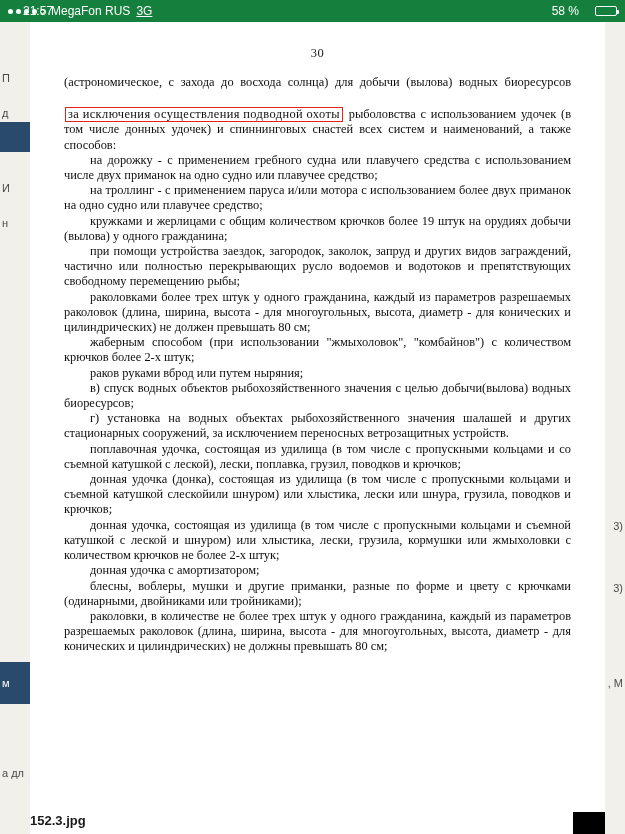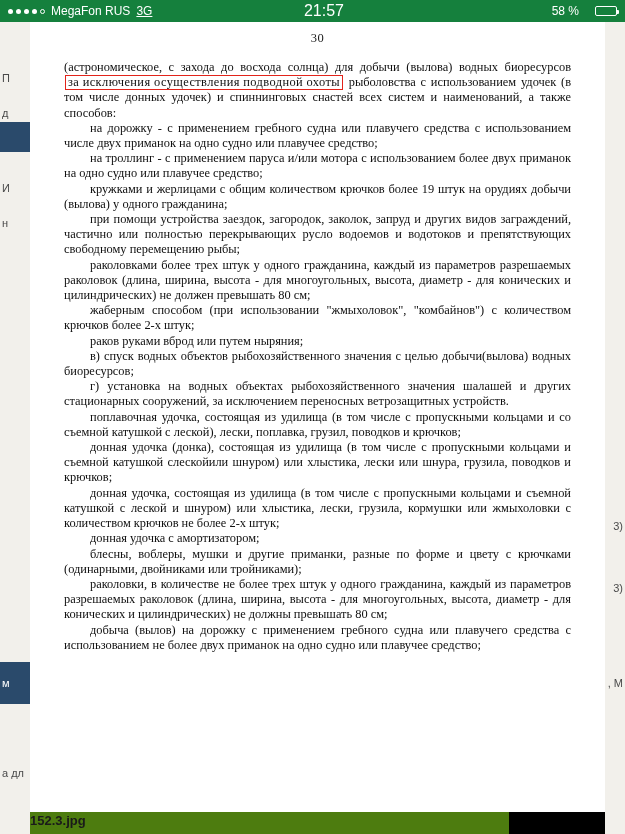--- a/index.html
+++ b/index.html
@@ -45,22 +45,21 @@
   .dot.hollow {
     background: transparent;
     border: 1px solid #fff;
     width: 3px; height: 3px;
   }
   .sb-carrier { margin-right: 6px; font-size: 12px; }
   .sb-net { margin-right: 6px; font-size: 12px; text-decoration: underline; }
   .sb-center {
     position: absolute;
     left: 0; right: 0;
-    text-align: center;
-    font-size: 16px;
+    font-size: 12px;
     padding-left: 23px;
   }
   .sb-right {
     margin-left: auto;
     display: flex;
     align-items: center;
     gap: 16px;
     font-size: 12px;
     z-index: 2;
   }
@@ -138,21 +137,21 @@
 
   
   .page {
     position: absolute;
     top: 0;
     left: 30px;
     width: 575px;
     height: 790px;
     background: #ffffff;
     box-sizing: border-box;
-    padding: 9px 34px 10px 34px;
+    padding: 24px 34px 10px 34px;
     overflow: hidden;
   }
   .page-number {
     text-align: center;
     font-size: 12.5px;
     color: #1a1a1a;
     margin-bottom: 14px;
     letter-spacing: 0.5px;
   }
   .para {
@@ -171,23 +170,23 @@
     padding: 0 2px;
     margin: 0 1px;
     line-height: 13px;
   }
   .spaced { letter-spacing: 0.4px; }
 
   
   .bottom-strip {
     position: absolute;
     left: 0; bottom: 0;
-    width: 509px;
+    width: 573px;
     height: 22px;
-    background: #4d7c0f;
+    background: #ffffff;
     overflow: hidden;
   }
   .bottom-text {
     position: absolute;
     left: 30px; top: 1px;
     color: #1a1a1a;
     font-family: "Liberation Sans", sans-serif;
     font-size: 13px;
     font-weight: bold;
   }
@@ -235,37 +234,36 @@
 
   <div class="underlay-right">
     <div class="u-row" style="top:498px;">3)</div>
     <div class="u-row" style="top:560px;">3)</div>
     <div class="u-row" style="top:655px;">, М</div>
   </div>
 
   <div class="page">
     <div class="page-number">30</div>
     <div id="doc-body">
-        <div class="para">(астрономическое, с захода до восхода солнца) для добычи (вылова) водных биоресурсов <span class="highlight-box spaced" style="border-color: rgb(226, 35, 26);">за исключения осуществления подводной охоты</span> рыболовства с использованием удочек (в том числе донных удочек) и спиннинговых снастей всех систем и наименований, а также способов:</div>
+        <div class="para">(астрономическое, с захода до восхода солнца) для добычи (вылова) водных биоресурсов <span class="highlight-box spaced" style="border-color: rgb(226, 35, 26); margin-top: 17px;">за исключения осуществления подводной охоты</span> рыболовства с использованием удочек (в том числе донных удочек) и спиннинговых снастей всех систем и наименований, а также способов:</div>
         <div class="para indent">на дорожку - с применением гребного судна или плавучего средства  с использованием числе двух приманок на одно судно или плавучее средство;</div>
         <div class="para indent">на троллинг - с применением паруса и/или мотора с использованием более двух приманок на одно судно или плавучее средство;</div>
         <div class="para indent">кружками и жерлицами с общим количеством крючков более 19 штук на орудиях добычи (вылова) у одного гражданина;</div>
         <div class="para indent">при помощи устройства заездок, загородок, заколок, запруд и других видов заграждений, частично или полностью перекрывающих русло водоемов и водотоков и препятствующих свободному перемещению рыбы;</div>
         <div class="para indent">раколовками более трех штук у одного гражданина, каждый из параметров разрешаемых раколовок (длина, ширина, высота - для многоугольных, высота, диаметр - для конических и цилиндрических) не должен превышать 80 см;</div>
         <div class="para indent">жаберным способом (при использовании "жмыхоловок", "комбайнов") с количеством крючков более 2-х штук;</div>
         <div class="para indent">раков руками вброд или путем ныряния;</div>
         <div class="para indent">в)  спуск  водных  объектов  рыбохозяйственного  значения  с  целью добычи(вылова) водных биоресурсов;</div>
         <div class="para indent">г)  установка  на  водных  объектах  рыбохозяйственного  значения шалашей  и  других  стационарных  сооружений,  за  исключением  переносных ветрозащитных устройств.</div>
         <div class="para indent">поплавочная удочка, состоящая из удилища (в том числе с пропускными кольцами и со съемной катушкой с леской), лески, поплавка, грузил, поводков и крючков;</div>
         <div class="para indent">донная удочка (донка), состоящая из удилища (в том числе с пропускными кольцами  и  съемной  катушкой  слескойили  шнуром)  или  хлыстика,  лески  или шнура, грузила, поводков и крючков;</div>
         <div class="para indent">донная удочка, состоящая из удилища (в том числе с пропускными кольцами и съемной катушкой с леской и шнуром) или хлыстика, лески, грузила, кормушки или жмыхоловки с количеством крючков не более 2-х штук;</div>
         <div class="para indent">донная удочка с амортизатором;</div>
         <div class="para indent">блесны, воблеры, мушки и другие приманки, разные по форме и цвету с крючками (одинарными, двойниками или тройниками);</div>
         <div class="para indent">раколовки, в количестве не более трех штук у одного гражданина, каждый из параметров разрешаемых раколовок (длина, ширина, высота - для многоугольных, высота, диаметр - для конических и цилиндрических) не должны превышать 80 см;</div>
-        <div class="para indent">добыча (вылов) на дорожку с применением гребного судна или плавучего средства  с использованием не более двух приманок на одно судно или плавучее средство;</div>
       </div>
   </div>
 
   <div class="bottom-strip">
     <div class="bottom-left-band"></div>
     <div class="bottom-text">152.3.jpg</div>
   </div>
 </div>
 
 </body></html>

